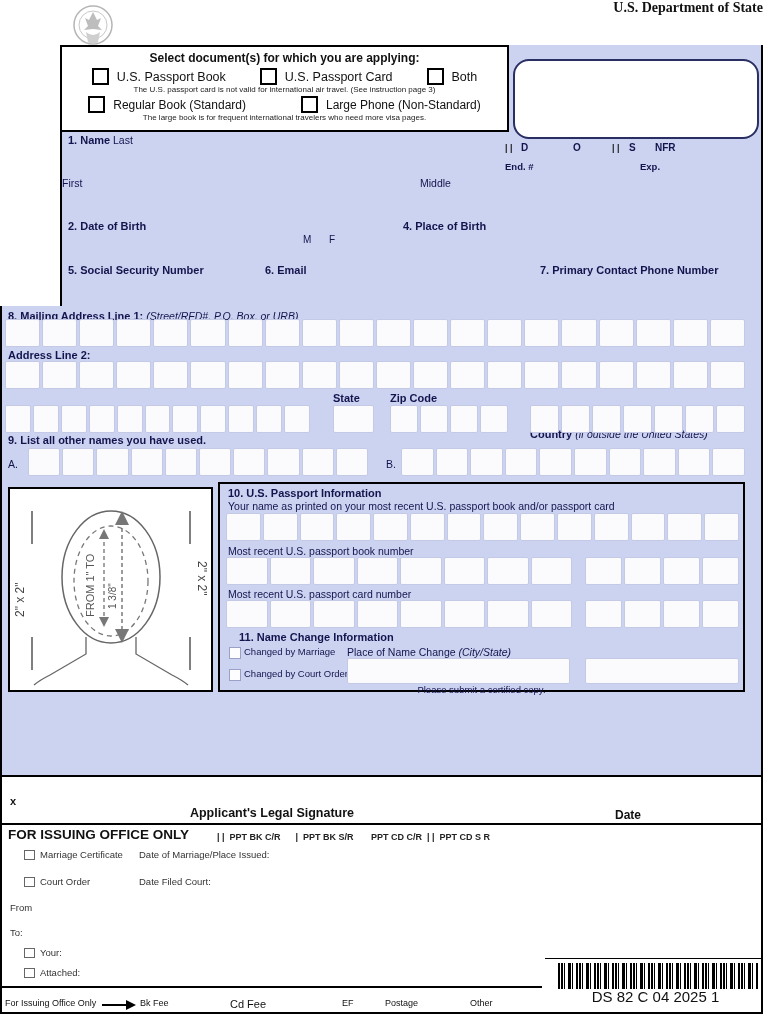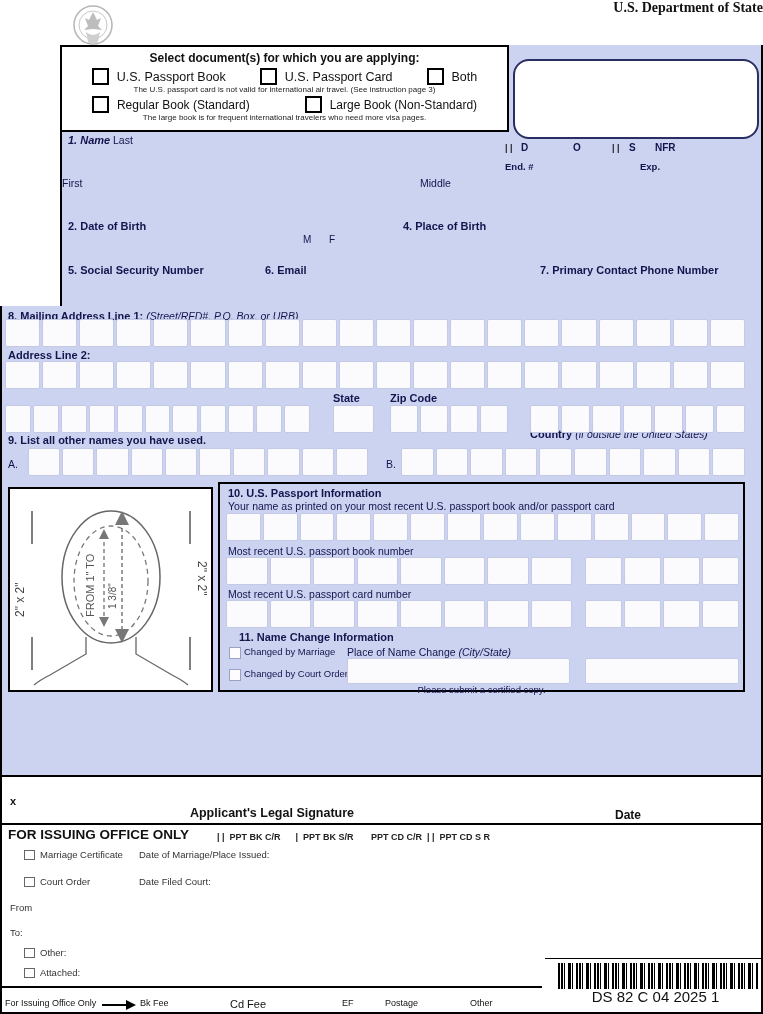--- a/index.html
+++ b/index.html
@@ -60,38 +60,38 @@
         </span>
     </div>
     <div class="note">The U.S. passport card is not valid for international air travel. (See instruction page 3)</div>
     <div class="selrow" style="margin-top:2px;gap:55px;">
       <span class="opt" style="font-size:12px;">
           <span class="cb"></span>
           <span>Regular Book (Standard)</span>
         </span>
       <span class="opt" style="font-size:12px;">
           <span class="cb"></span>
-          <span>Large Book (Non-Standard)</span>
+          <span>Large Phone (Non-Standard)</span>
         </span>
     </div>
     <div class="note">The large book is for frequent international travelers who need more visa pages.</div>
   </div>
 
   <div class="abs" style="left:513px;top:59px;width:242px;height:76px;background:#fff;border:2px solid #2a2f63;border-radius:16px;"></div>
 
   <span class="abs codes" style="left:505px;top:143px;">| |</span>
   <span class="abs lbl" style="left:521px;top:142px;font-size:10px;">D</span>
   <span class="abs lbl" style="left:573px;top:142px;font-size:10px;">O</span>
   <span class="abs codes" style="left:612px;top:143px;">| |</span>
   <span class="abs lbl" style="left:629px;top:142px;font-size:10px;">S</span>
   <span class="abs lbl" style="left:655px;top:142px;font-size:10px;">NFR</span>
   <span class="abs lbl" style="left:505px;top:161px;font-size:9.5px;">End. #</span>
   <span class="abs lbl" style="left:640px;top:161px;font-size:9.5px;">Exp.</span>
 
-  <span class="abs lbl" style="left:68px;top:134px;font-style:italic;">1. Name</span>
+  <span class="abs lbl" style="left:68px;top:134px;">1. Name</span>
   <span class="abs sub" style="left:113px;top:134px;">Last</span>
   <span class="abs sub" style="left:62px;top:177px;">First</span>
   <span class="abs sub" style="left:420px;top:177px;">Middle</span>
   <div class="abs" style="left:68px;top:148px;width:430px;height:22px;"></div>
   <div class="abs" style="left:62px;top:191px;width:340px;height:22px;"></div>
   <div class="abs" style="left:420px;top:191px;width:180px;height:22px;"></div>
 
   <span class="abs lbl" style="left:68px;top:220px;">2. Date of Birth</span>
   <span class="abs sub" style="left:303px;top:234px;font-size:10px;">M</span>
   <span class="abs sub" style="left:329px;top:234px;font-size:10px;">F</span>
@@ -326,21 +326,21 @@
     <span class="abs blk" style="left:38px;top:72px;font-size:9.5px;color:#333;">Marriage Certificate</span>
     <span class="abs blk" style="left:137px;top:72px;font-size:9.5px;color:#333;">Date of Marriage/Place Issued:</span>
 
     <div class="abs cb-xs" style="left:22px;top:100px;"></div>
     <span class="abs blk" style="left:38px;top:99px;font-size:9.5px;color:#333;text-align:center;">Court Order</span>
     <span class="abs blk" style="left:137px;top:99px;font-size:9.5px;color:#333;">Date Filed Court:</span>
 
     <span class="abs blk" style="left:8px;top:125px;font-size:9.5px;color:#333;">From</span>
     <span class="abs blk" style="left:8px;top:150px;font-size:9.5px;color:#333;">To:</span>
     <div class="abs cb-xs" style="left:22px;top:171px;"></div>
-    <span class="abs blk" style="left:38px;top:170px;font-size:9.5px;color:#333;">Other:</span>
+    <span class="abs blk" style="left:38px;top:170px;font-size:9.5px;color:#333;">Your:</span>
     <div class="abs cb-xs" style="left:22px;top:191px;"></div>
     <span class="abs blk" style="left:38px;top:190px;font-size:9.5px;color:#333;">Attached:</span>
 
     <div class="abs" style="left:0;top:209px;width:540px;height:1.5px;background:#000;"></div>
     <div class="abs" style="left:543px;top:181px;width:216px;height:1px;background:#000;"></div>
 
     <span class="abs blk" style="left:3px;top:221px;font-size:9px;">For Issuing Office Only</span>
     <svg class="abs" style="left:100px;top:223px;" width="34" height="10" viewBox="0 0 34 10">
       <line x1="0" y1="5" x2="26" y2="5" stroke="#000" stroke-width="2"></line>
         <polygon points="34,5 24,0 24,10" fill="#000"></polygon>

